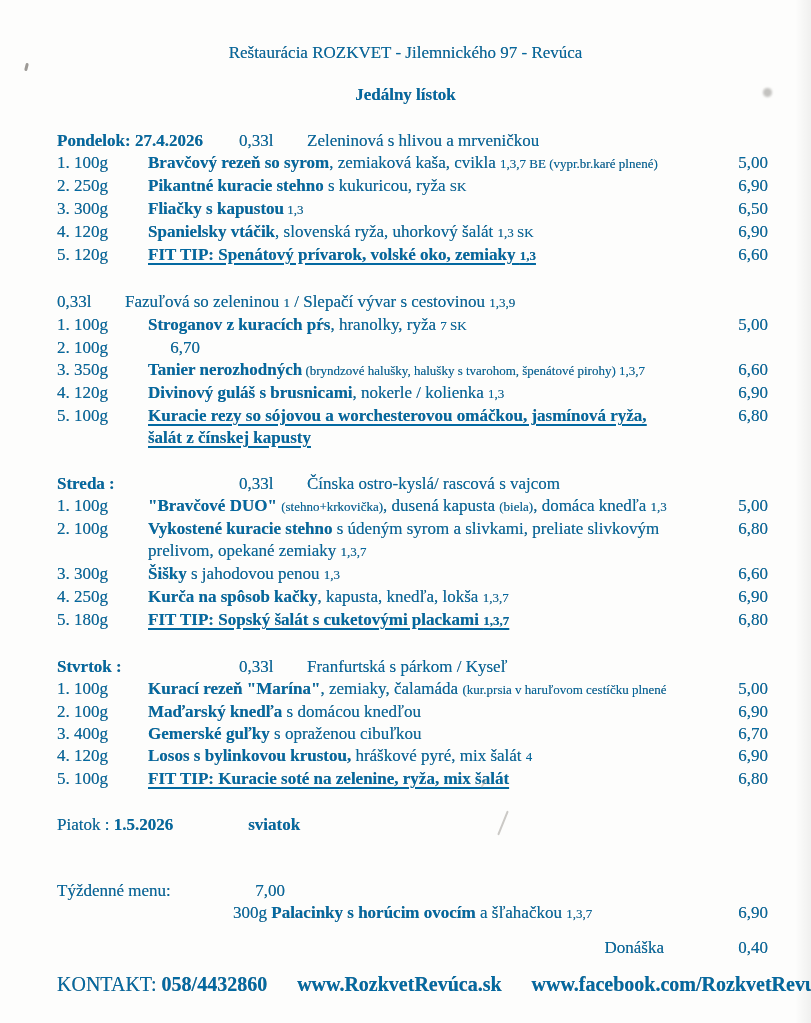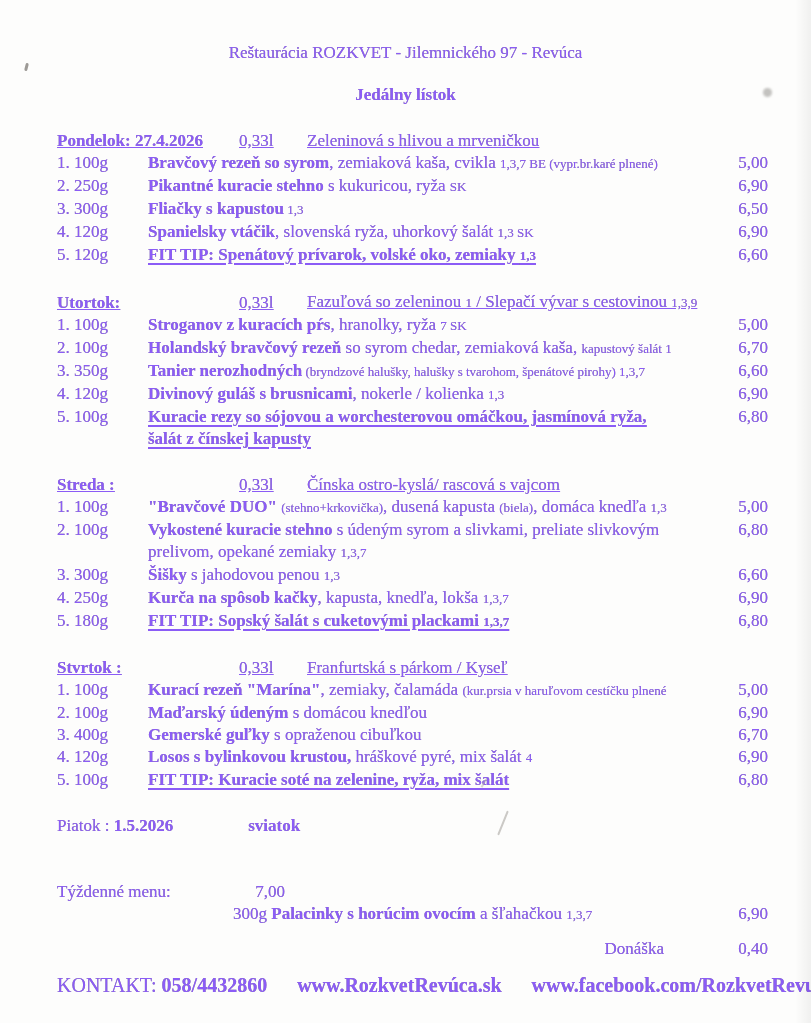--- a/index.html
+++ b/index.html
@@ -7,33 +7,33 @@
     position:relative;
     width:811px;height:1023px;
     box-sizing:border-box;
     margin:0;
     padding:42px 43px 0 57px;
     background:#fdfdfc;
     overflow:hidden;
     font-family:"Liberation Serif","DejaVu Serif",serif;
     font-size:17px;
     line-height:22px;
-    color:#8b5cf6;
+    color:#0369a1;
     text-shadow:0 0 0.6px rgba(60,52,45,0.55);
   }
   .page::after{
     content:'';position:absolute;right:0;top:0;bottom:0;width:16px;
     background:linear-gradient(to right, rgba(0,0,0,0), rgba(0,0,0,0.05));
     pointer-events:none;
   }
   .restaurant{text-align:center;margin:0 14px 0 0;}
   .menu-title{text-align:center;font-weight:bold;margin:20px 14px 0 0;}
   #days{margin-top:24px;}
   .day-block{margin-bottom:24px;}
-  .day-header{display:flex;align-items:flex-end;white-space:nowrap;text-decoration:underline;}
+  .day-header{display:flex;align-items:flex-start;white-space:nowrap;}
   .day-name{width:182px;flex:none;font-weight:bold;}
   .day-volume{width:68px;flex:none;}
   .day-soup{flex:1;min-width:0;}
   .item-row{display:flex;align-items:flex-start;}
   .item-num{width:91px;flex:none;}
   .item-content{flex:1;min-width:0;}
   .line{white-space:nowrap;}
   .item-price{width:52px;flex:none;text-align:right;font-family:Liberation Serif, serif;}
   .seg-r{}
   .seg-b{font-weight:bold;}
@@ -101,36 +101,32 @@
         <div class="item-row">
           <div class="item-num">5. 120g</div>
           <div class="item-content">
             <div class="line"><span class="seg-bu">FIT TIP: Spenátový prívarok, volské oko, zemiaky </span><span class="seg-su">1,3</span></div>
           </div>
           <div class="item-price">6,60</div>
         </div>
       </div>
       <div class="day-block">
         <div class="day-header">
-          <div class="day-name">Utortok:</div>
           <div class="day-volume">0,33l</div>
           <div class="day-soup"><span class="seg-r">Fazuľová so zeleninou </span><span class="seg-s">1</span><span class="seg-r"> / Slepačí vývar s cestovinou </span><span class="seg-s">1,3,9</span></div>
         </div>
         <div class="item-row">
           <div class="item-num">1. 100g</div>
           <div class="item-content">
             <div class="line"><span class="seg-b">Stroganov z kuracích pŕs</span><span class="seg-r">, hranolky, ryža </span><span class="seg-s">7 SK</span></div>
           </div>
           <div class="item-price">5,00</div>
         </div>
         <div class="item-row">
           <div class="item-num">2. 100g</div>
-          <div class="item-content">
-            <div class="line"><span class="seg-b">Holandský bravčový rezeň</span><span class="seg-r"> so syrom chedar, zemiaková kaša, </span><span class="seg-s">kapustový šalát 1</span></div>
-          </div>
           <div class="item-price">6,70</div>
         </div>
         <div class="item-row">
           <div class="item-num">3. 350g</div>
           <div class="item-content">
             <div class="line"><span class="seg-b">Tanier nerozhodných</span><span class="seg-s"> (bryndzové halušky, halušky s tvarohom, špenátové pirohy) 1,3,7</span></div>
           </div>
           <div class="item-price">6,60</div>
         </div>
         <div class="item-row">
@@ -201,21 +197,21 @@
         <div class="item-row">
           <div class="item-num">1. 100g</div>
           <div class="item-content">
             <div class="line"><span class="seg-b">Kurací rezeň "Marína"</span><span class="seg-r">, zemiaky, čalamáda </span><span class="seg-s">(kur.prsia v haruľovom cestíčku plnené</span></div>
           </div>
           <div class="item-price">5,00</div>
         </div>
         <div class="item-row">
           <div class="item-num">2. 100g</div>
           <div class="item-content">
-            <div class="line"><span class="seg-b">Maďarský údeným</span><span class="seg-r"> s domácou knedľou</span></div>
+            <div class="line"><span class="seg-b">Maďarský knedľa</span><span class="seg-r"> s domácou knedľou</span></div>
           </div>
           <div class="item-price">6,90</div>
         </div>
         <div class="item-row">
           <div class="item-num">3. 400g</div>
           <div class="item-content">
             <div class="line"><span class="seg-b">Gemerské guľky</span><span class="seg-r"> s opraženou cibuľkou</span></div>
           </div>
           <div class="item-price">6,70</div>
         </div>

